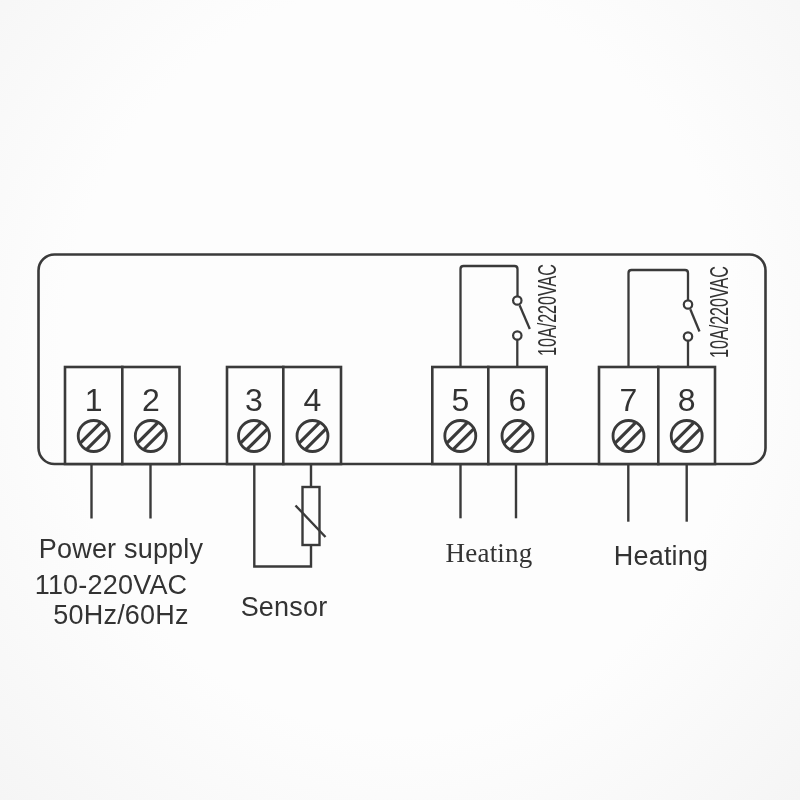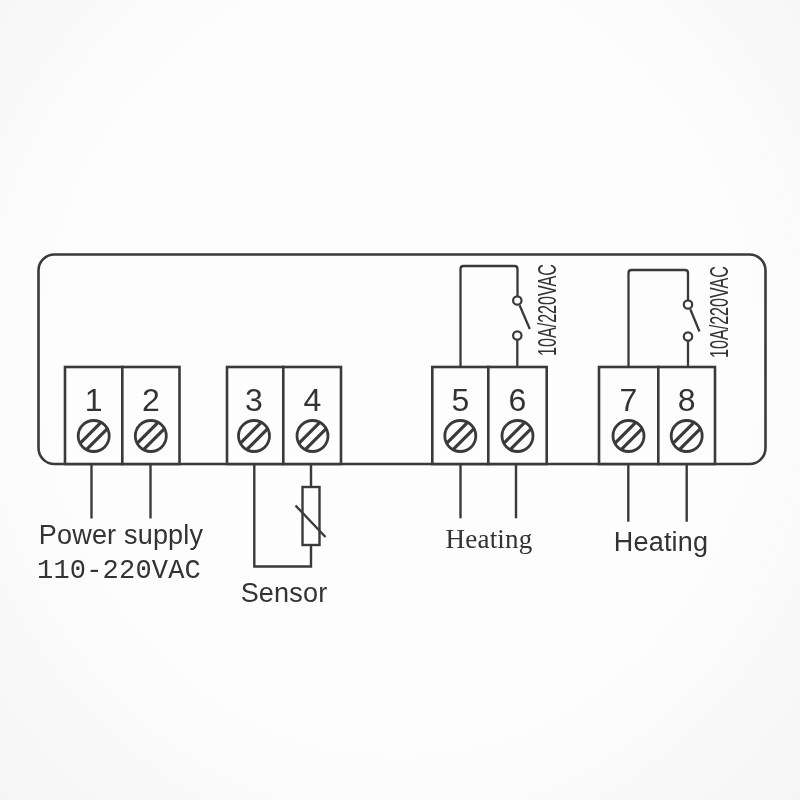--- a/index.html
+++ b/index.html
@@ -19,20 +19,21 @@
     filter: blur(0.35px);
   }
   svg { position: absolute; left: 0; top: 0; }
   .lbl {
     position: absolute;
     transform: translateX(-50%);
     white-space: nowrap;
     font-size: 27px;
     color: #333333;
     letter-spacing: 0.2px;
+    margin-top: 14px;
   }
   .vlabel {
     position: absolute;
     white-space: nowrap;
     font-size: 26px;
     color: #333333;
     transform: translate(-50%, -50%) rotate(-90deg) scaleX(0.62);
   }
   .tnum {
     font-size: 32px;
@@ -121,21 +122,22 @@
 
     <g stroke="#3a3a3a" stroke-width="2.4" fill="none">
       <path d="M254.3,463 L254.3,566.5 L311,566.5 L311,545"></path>
       <line x1="311" y1="463" x2="311" y2="487"></line>
       <rect x="302.5" y="487" width="17" height="58" fill="#fdfdfd"></rect>
       <line x1="295.5" y1="505.5" x2="325.5" y2="537"></line>
     </g>
   </svg>
 
   <div class="lbl" style="left:121px; top:520px;">Power supply</div>
-  <div class="lbl" style="left:119px; top:556px;font-family:Liberation Mono, monospace;">110-220VAC</div>
+  <div class="lbl" style="left:111px; top:556px;">110-220VAC</div>
+  <div class="lbl" style="left:121px; top:586px;">50Hz/60Hz</div>
   <div class="lbl" style="left:284px; top:578px;">Sensor</div>
   <div class="lbl" style="left:489px; top:524px;font-family:Liberation Serif, serif;">Heating</div>
   <div class="lbl" style="left:661px; top:527px;">Heating</div>
 
   <div class="vlabel" style="left:547px; top:310px;">10A/220VAC</div>
   <div class="vlabel" style="left:719px; top:312px;">10A/220VAC</div>
 
 </div>
 
 </body></html>

